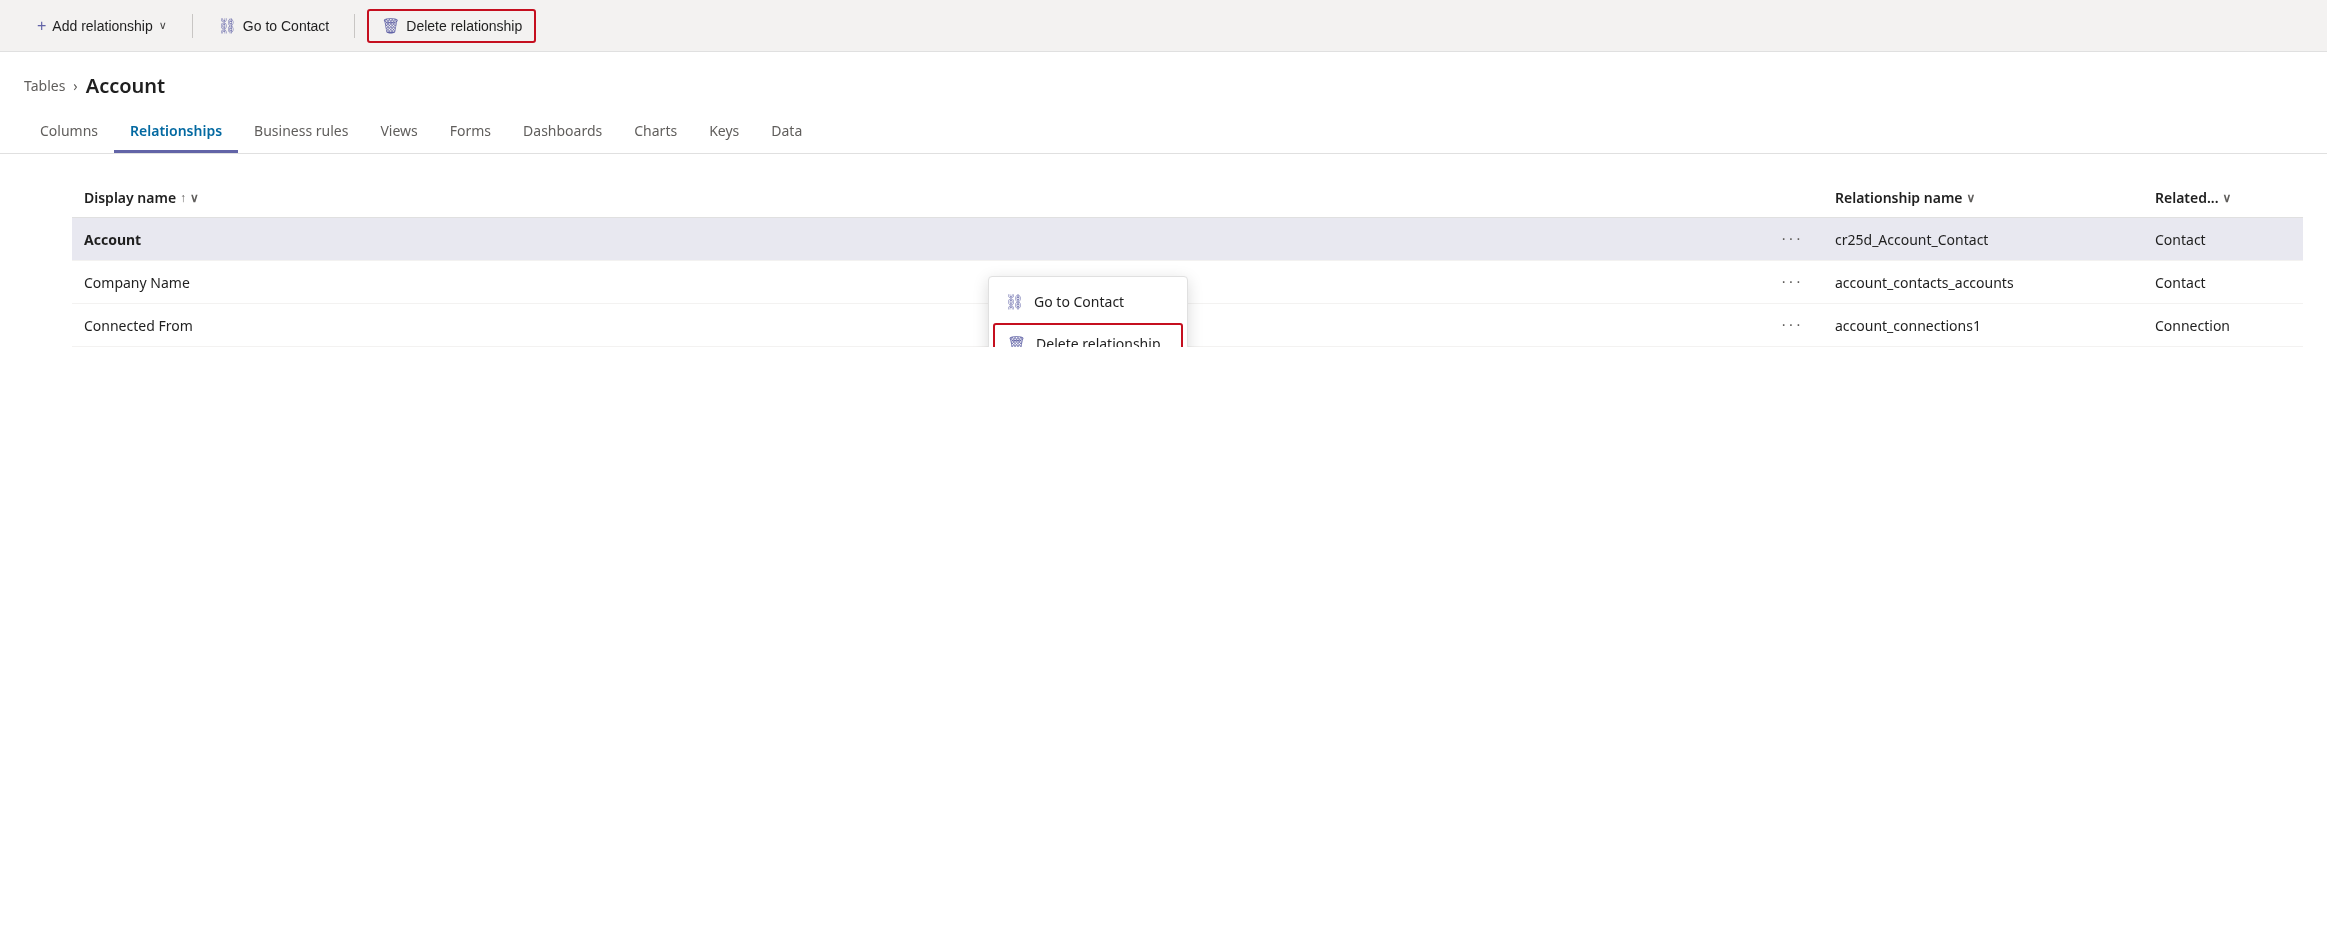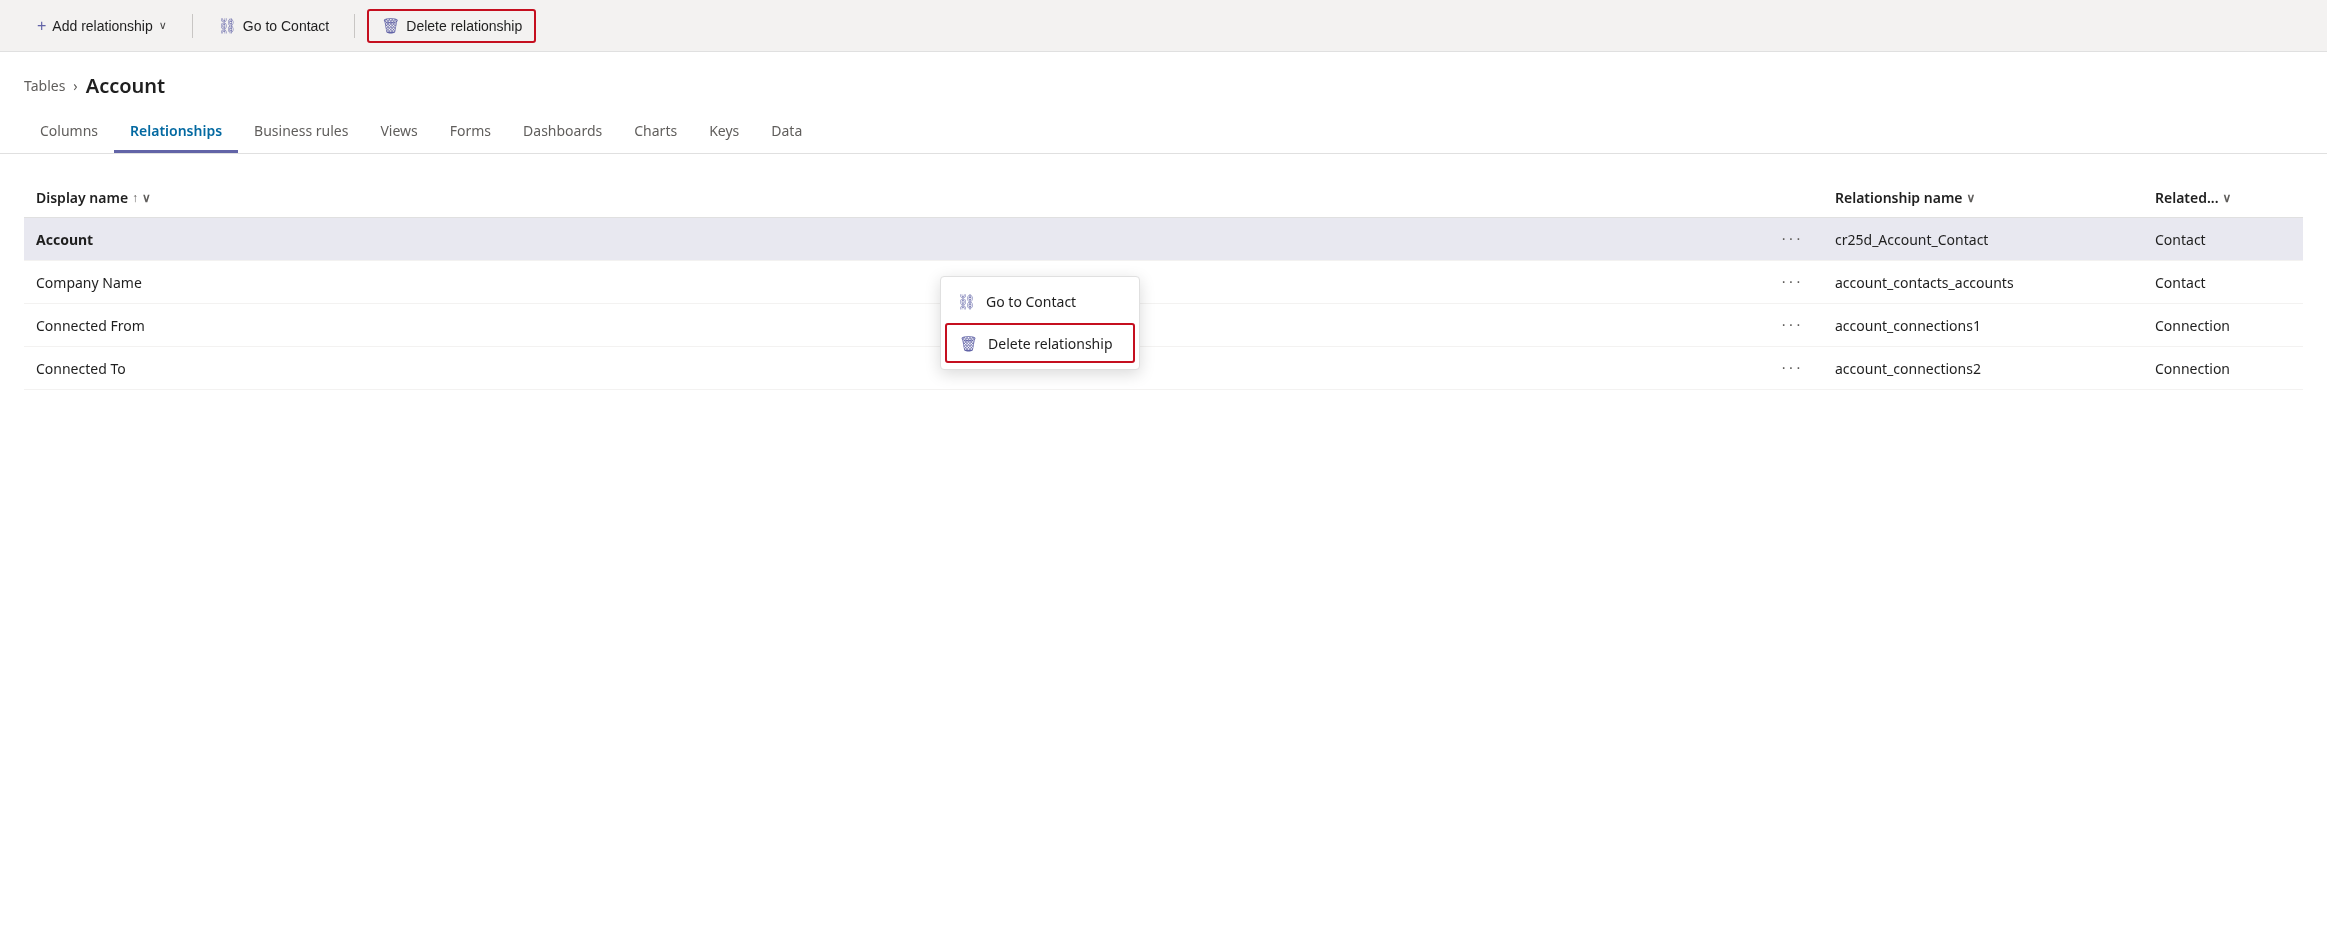--- a/index.html
+++ b/index.html
@@ -88,20 +88,21 @@
     .tab.active {
       color: #0369a1;
       font-weight: 600;
       border-bottom: 3px solid #6264a7;
     }
 
     
     .table-area {
       padding: 24px 24px 0 24px;
       position: relative;
+      margin-left: 48px;
     }
 
     
     .data-table {
       width: 100%;
       border-collapse: collapse;
     }
     .data-table th {
       text-align: left;
       padding: 10px 12px;
@@ -258,28 +259,20 @@
 
       <tr>
         <td>Connected From</td>
         <td>
           <button class="dots-btn">···</button>
         </td>
         <td>account_connections1</td>
         <td>Connection</td>
       </tr>
 
-      <tr>
-        <td>Connected To</td>
-        <td>
-          <button class="dots-btn">···</button>
-        </td>
-        <td>account_connections2</td>
-        <td>Connection</td>
-      </tr>
 
     </tbody>
   </table>
 
   <div class="context-menu" style="top: 122px; left: 940px;">
     <div class="context-menu-item">
       <span class="context-menu-icon">⛓</span>
       <span>Go to Contact</span>
     </div>
     <div class="context-menu-item highlighted">

